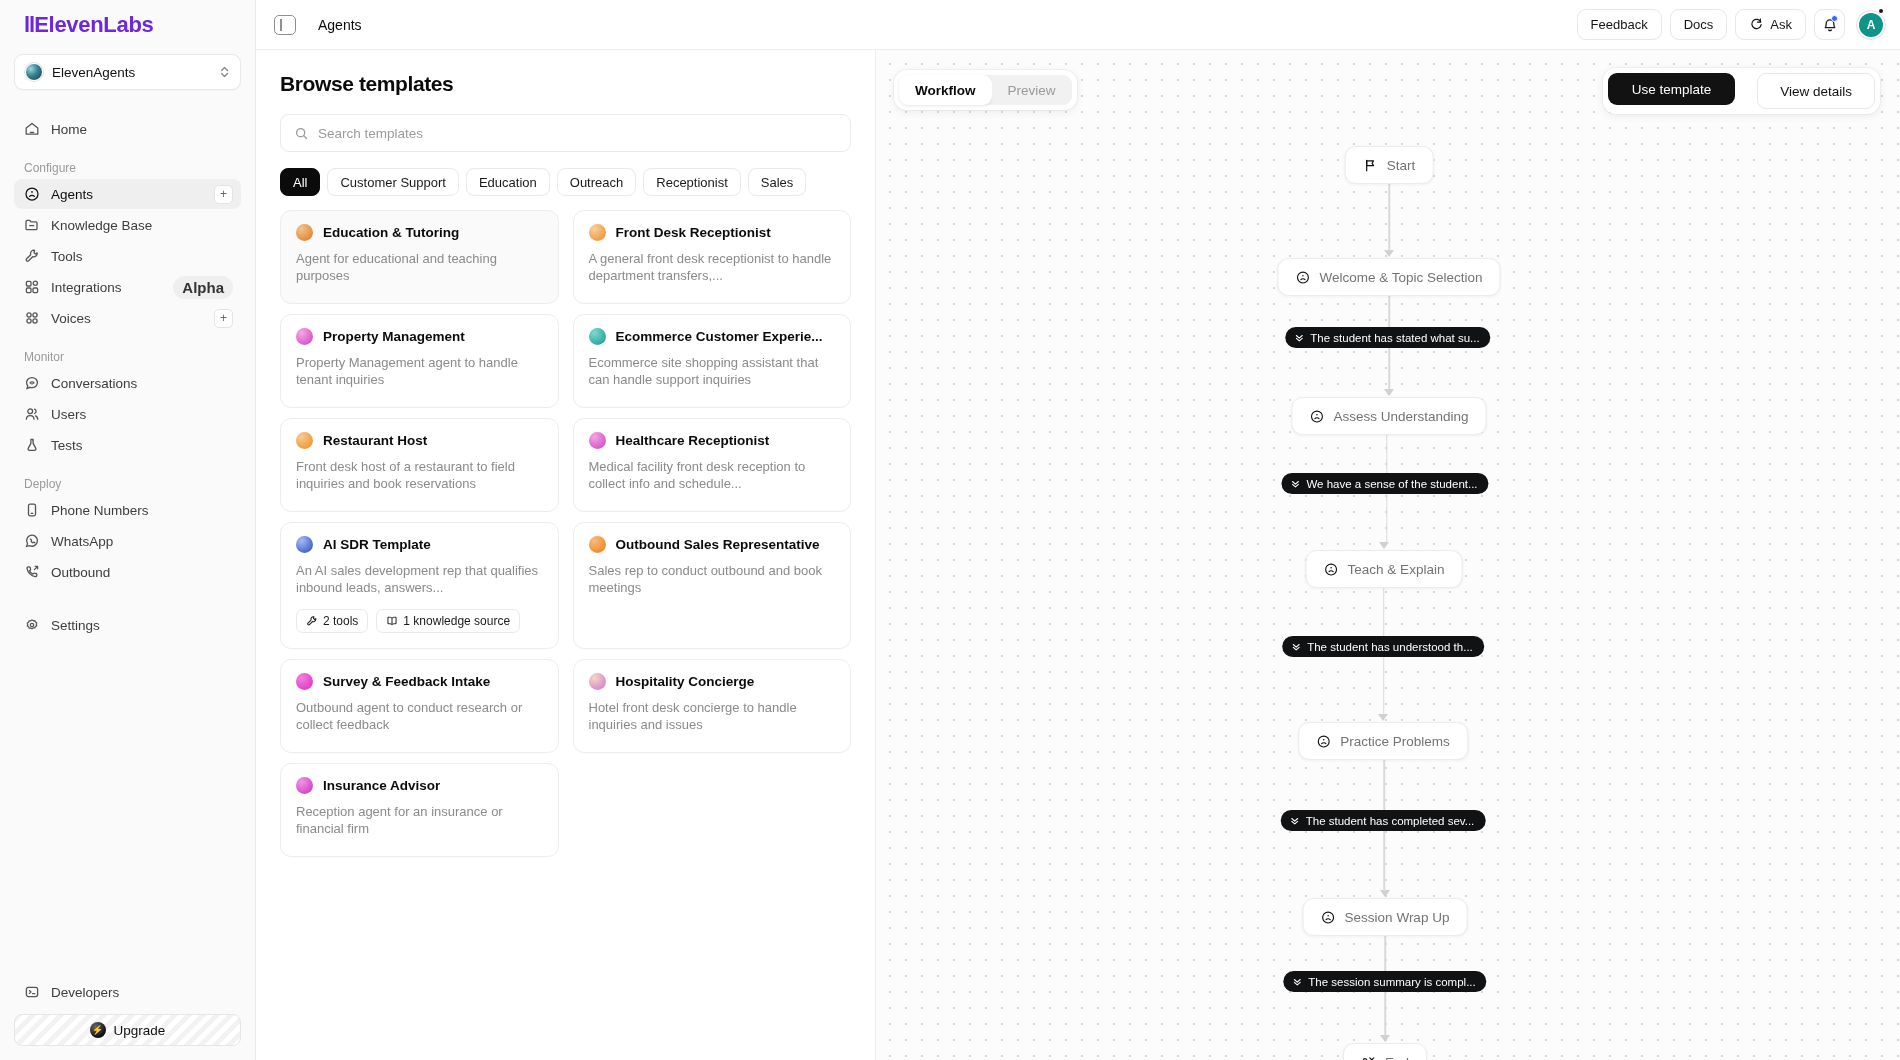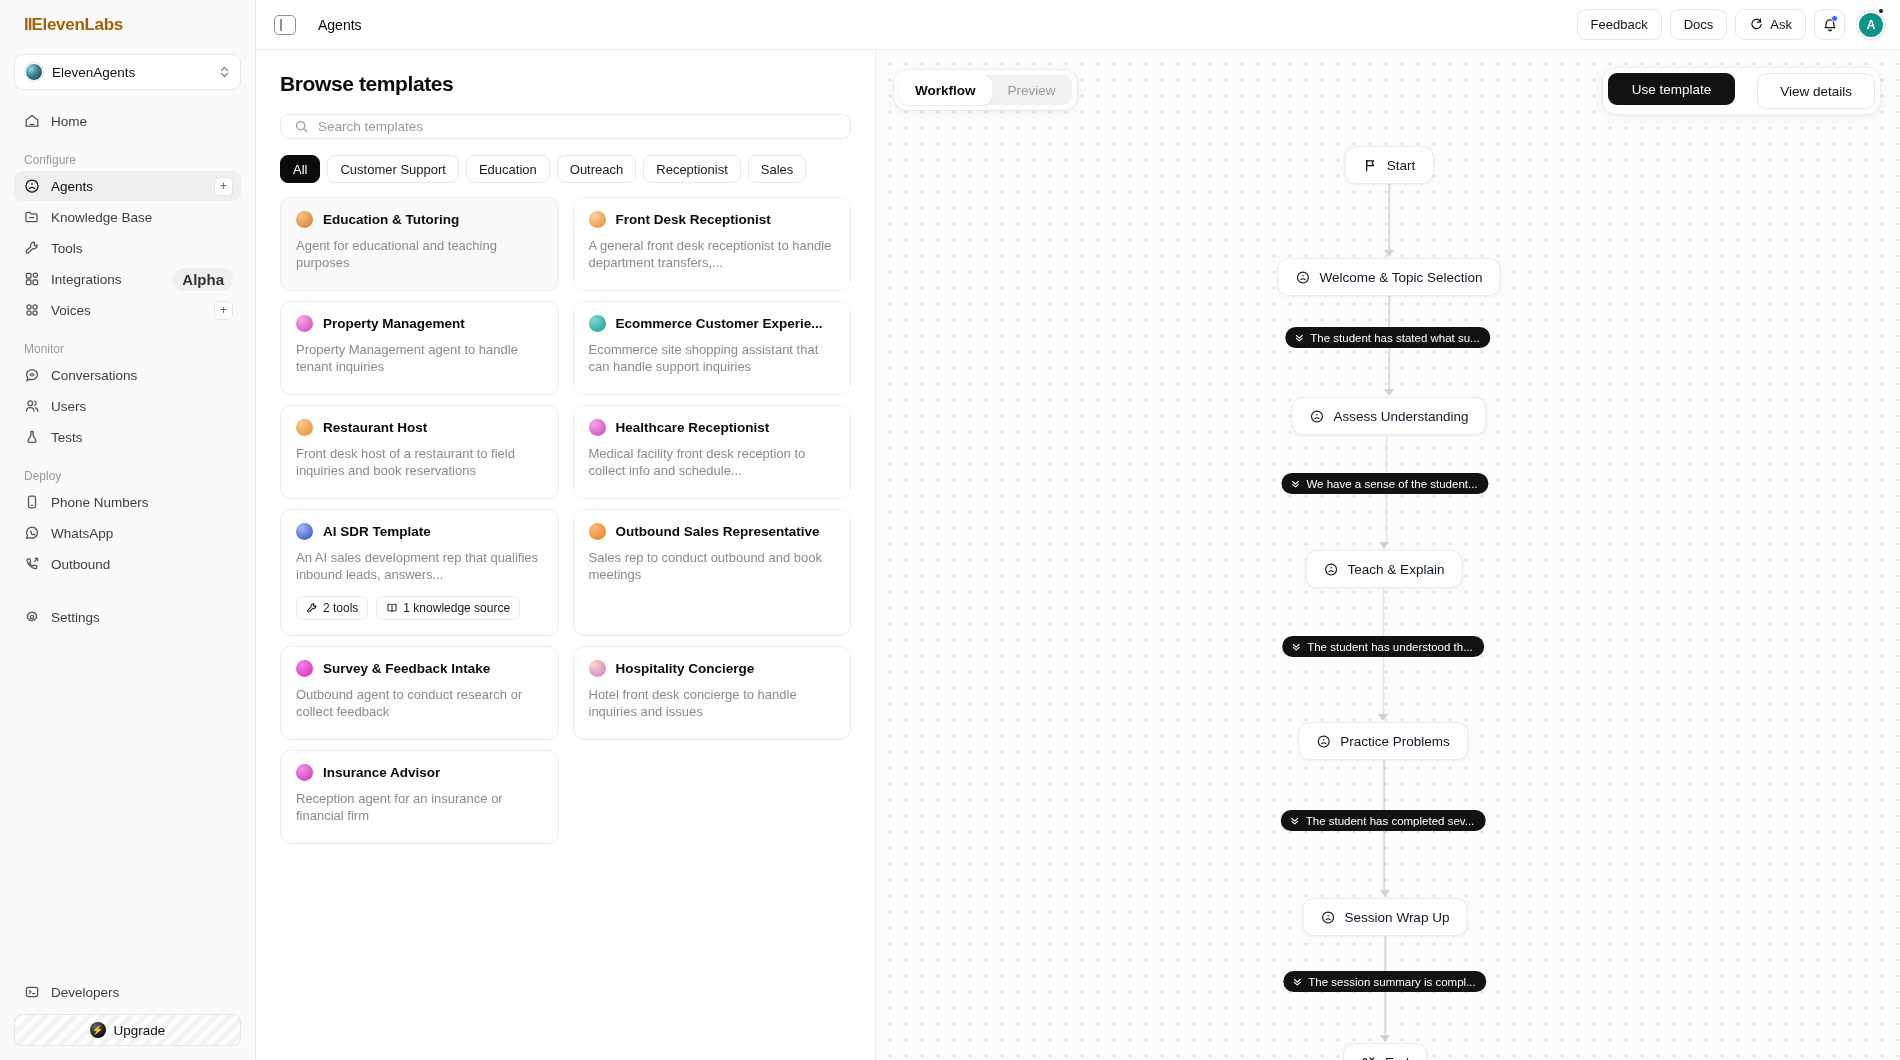--- a/index.html
+++ b/index.html
@@ -17,22 +17,22 @@
     width: 256px; height: 1060px; flex: 0 0 256px;
     background: #fafafa;
     border-right: 1px solid #eaeaea;
     display: flex; flex-direction: column;
     padding: 0 14px;
     position: relative;
   }
   .brand {
     height: 50px; display: flex; align-items: center;
     padding-left: 10px;
-    font-size: 17px; font-weight: 700; letter-spacing: -0.3px;
-    color: #a16207;
+    font-size: 22px; font-weight: 700; letter-spacing: -0.3px;
+    color: #6d28d9;
   }
   .brand .bars { letter-spacing: -1px; }
   .workspace {
     margin-top: 4px;
     height: 36px; background: #fff;
     border: 1px solid #e9e9e9; border-radius: 9px;
     display: flex; align-items: center; gap: 9px;
     padding: 0 10px;
     box-shadow: 0 1px 1px rgba(0,0,0,0.03);
   }
@@ -131,21 +131,21 @@
 
   .body { flex: 1; display: flex; min-height: 0; }
 
   
   .templates {
     width: 620px; flex: 0 0 620px; border-right: 1px solid #ededed;
     padding: 22px 24px 0 24px; overflow: hidden; background: #fff;
   }
   .templates h1 { font-size: 21px; font-weight: 700; letter-spacing: -0.4px; margin-bottom: 18px; }
   .search-box {
-    height: 25px; border: 1px solid #eaeaea; border-radius: 9px;
+    height: 38px; border: 1px solid #eaeaea; border-radius: 9px;
     display: flex; align-items: center; gap: 9px; padding: 0 13px;
     background: #fff;
   }
   .search-box input {
     border: none; outline: none; font-size: 13.5px; flex: 1;
     font-family: inherit; color: #111; background: transparent;
   }
   .search-box input::placeholder { color: #9b9b9b; }
   .filters { display: flex; gap: 7px; margin: 16px 0 14px 0; flex-wrap: wrap; }
   .chip {
@@ -205,21 +205,21 @@
     height: 36px; background: #fff; color: #121212; border-radius: 9px;
     border: 1px solid #e8e8e8; display: flex; align-items: center; padding: 0 22px;
     font-size: 13.5px; cursor: pointer; font-family: inherit;
   }
 
   .flow { position: absolute; left: 0; top: 0; width: 100%; height: 100%; }
   .node {
     position: absolute; transform: translateX(-50%);
     background: #fff; border: 1px solid #ececec; border-radius: 11px;
     height: 38px; display: flex; align-items: center; gap: 9px;
-    padding: 0 17px; font-size: 13.5px; color: #0f172a;
+    padding: 0 17px; font-size: 13.5px; color: #737373;
     box-shadow: 0 1px 3px rgba(0,0,0,0.05);
     white-space: nowrap; cursor: pointer;
   }
   .cond {
     position: absolute; transform: translateX(-50%);
     background: #111214; color: #fff; border-radius: 20px;
     height: 21px; display: flex; align-items: center; gap: 6px;
     padding: 0 11px 0 9px; font-size: 11.5px; white-space: nowrap;
     cursor: pointer; font-weight: 500;
   }
@@ -246,21 +246,21 @@
       <span class="ws-avatar"></span>
       <span class="ws-name">ElevenAgents</span>
       <span class="ws-chev">
         <svg width="11" height="14" viewBox="0 0 11 14" fill="none" stroke="#8a8a8a" stroke-width="1.4" stroke-linecap="round" stroke-linejoin="round">
             <path d="M2.5 5.5 5.5 2.5 8.5 5.5"></path>
             <path d="M2.5 8.5 5.5 11.5 8.5 8.5"></path>
           </svg>
       </span>
     </div>
 
-    <div class="nav-item" style="margin-top:16px">
+    <div class="nav-item" style="margin-top:24px">
       <span class="ico">
         <svg width="16" height="16" viewBox="0 0 16 16" fill="none" stroke="#555" stroke-width="1.3" stroke-linejoin="round">
             <path d="M2.2 7 8 2.4 13.8 7v6.2H2.2z"></path>
             <path d="M5.8 11.4h4.4"></path>
           </svg>
       </span>
       <span class="label">Home</span>
     </div>
 
     <div class="nav-section-label">Configure</div>

